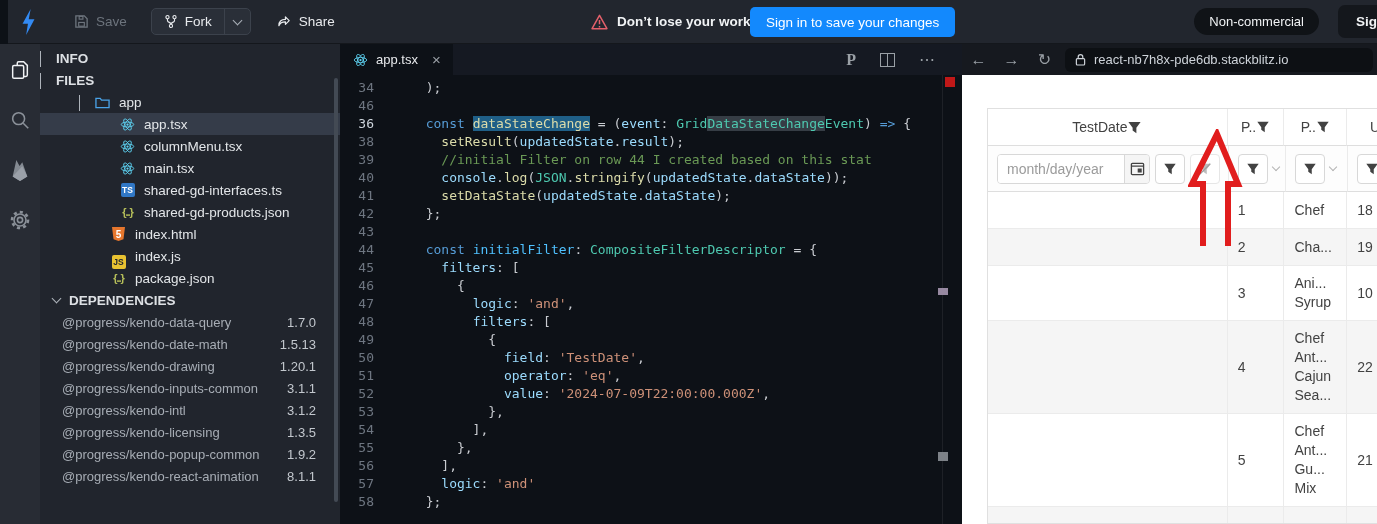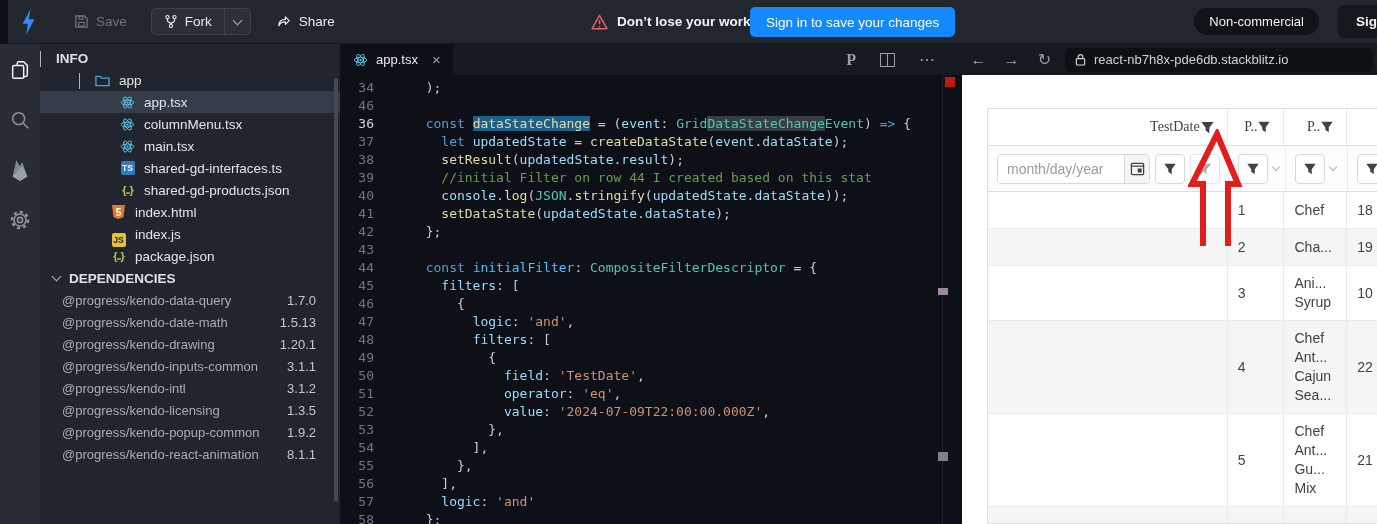--- a/index.html
+++ b/index.html
@@ -101,21 +101,21 @@
   #preview-content { position:absolute; left:0; top:31px; width:415px; height:449px; background:#fff;
                      overflow:hidden; }
 
   
   #grid { position:absolute; left:25px; top:33px; width:421px; border:1px solid #e0e0e0;
           font-size:14px; color:#424242; background:#fff; }
   .g-row { display:flex; }
   .g-cell { border-right:1px solid #ebebeb; border-bottom:1px solid #ebebeb;
             display:flex; align-items:center; padding:8px 10px; }
   .c0 { width:241px; } .c1 { width:57px; } .c2 { width:63px; } .c3 { width:60px; border-right:none; }
-  .g-head .g-cell { justify-content:flex-end; border-bottom-color:#dedede; height:37px; padding:0 12px;font-family:Liberation Serif, serif; }
+  .g-head .g-cell { justify-content:center; border-bottom-color:#dedede; height:37px; padding:0 12px; }
   .g-filter .g-cell { height:46px; padding:0 8px 0 9px; gap:5px; background:#fdfdfd; border-bottom-color:#dedede; }
   .funnel { color:#424242; flex:none; }
   .kbtn { width:30px; height:30px; border:1px solid #d8d8d8; border-radius:4px; background:#fff;
           display:flex; align-items:center; justify-content:center; flex:none; cursor:pointer; }
   .kbtn.disabled { border-color:#e6e6e6; cursor:default; }
   .kbtn.disabled .funnel { color:#bdbdbd; }
   #date-group { display:flex; border:1px solid #d8d8d8; border-radius:4px; overflow:hidden; height:30px; }
   #date-input { width:126px; border:none; outline:none; padding:0 9px; font-size:14px;
                 color:#424242; font-family:"Liberation Sans", sans-serif; }
   #date-input::placeholder { color:#9b9b9b; }
@@ -206,20 +206,24 @@
       </svg>
   </div>
 </div>
 
 <div id="explorer">
   <div id="tree">
       <div class="row22 sect">
         <span style="width:16px"><span class="chev right"></span></span>
         <span>INFO</span>
       </div>
+      <div class="row22 sect">
+        <span style="width:16px"><span class="chev down"></span></span>
+        <span>FILES</span>
+      </div>
       <div class="row22" style="padding-left: 39px;">
         <span style="width:16px"><span class="chev down"></span></span>
         <svg class="ficon" viewBox="0 0 16 14">
           <path d="M1 2.5h4.5l1.5 2H15v8H1z" fill="none" stroke="#4aa3e8" stroke-width="1.4"></path>
         </svg>
         <span>app</span>
       </div>
       <div class="row22 selected" style="padding-left: 80px;">
         <svg class="ficon" viewBox="0 0 24 22">
           <g fill="none" stroke="#5ed3f3" stroke-width="1.4">
@@ -341,21 +345,20 @@
           <span></span>
           <span></span>
         </span>
       <span id="more-icon">⋯</span>
     </div>
   </div>
   <div id="code">
       <div class="cl"><span class="ln">34</span><span class="ct"><span class="p">  );</span></span></div>
       <div class="cl"><span class="ln">46</span><span class="ct"></span></div>
       <div class="cl"><span class="ln active">36</span><span class="ct"><span>  </span><span class="k">const</span><span> </span><span class="f sel">dataStateChange</span><span class="p"> = (</span><span class="v">event</span><span class="p">: </span><span class="t">Grid</span><span class="t occ">DataStateChange</span><span class="t">Event</span><span class="p">) </span><span class="k">=&gt;</span><span class="p"> {</span></span></div>
-      <div class="cl"><span class="ln">37</span><span class="ct"><span>    </span><span class="k">let</span><span> </span><span class="v">updatedState</span><span class="p"> = </span><span class="f">createDataState</span><span class="p">(</span><span class="v">event</span><span class="p">.</span><span class="v">dataState</span><span class="p">);</span></span></div>
       <div class="cl"><span class="ln">38</span><span class="ct"><span>    </span><span class="f">setResult</span><span class="p">(</span><span class="v">updatedState</span><span class="p">.</span><span class="v">result</span><span class="p">);</span></span></div>
       <div class="cl"><span class="ln">39</span><span class="ct"><span class="c">    //initial Filter on row 44 I created based on this stat</span></span></div>
       <div class="cl"><span class="ln">40</span><span class="ct"><span>    </span><span class="v">console</span><span class="p">.</span><span class="f">log</span><span class="p">(</span><span class="t">JSON</span><span class="p">.</span><span class="f">stringify</span><span class="p">(</span><span class="v">updatedState</span><span class="p">.</span><span class="v">dataState</span><span class="p">));</span></span></div>
       <div class="cl"><span class="ln">41</span><span class="ct"><span>    </span><span class="f">setDataState</span><span class="p">(</span><span class="v">updatedState</span><span class="p">.</span><span class="v">dataState</span><span class="p">);</span></span></div>
       <div class="cl"><span class="ln">42</span><span class="ct"><span class="p">  };</span></span></div>
       <div class="cl"><span class="ln">43</span><span class="ct"></span></div>
       <div class="cl"><span class="ln">44</span><span class="ct"><span>  </span><span class="k">const</span><span> </span><span class="v2">initialFilter</span><span class="p">: </span><span class="t">CompositeFilterDescriptor</span><span class="p"> = {</span></span></div>
       <div class="cl"><span class="ln">45</span><span class="ct"><span>    </span><span class="v">filters</span><span class="p">: [</span></span></div>
       <div class="cl"><span class="ln">46</span><span class="ct"><span class="p">      {</span></span></div>
       <div class="cl"><span class="ln">47</span><span class="ct"><span>        </span><span class="v">logic</span><span class="p">: </span><span class="s">'and'</span><span class="p">,</span></span></div>

